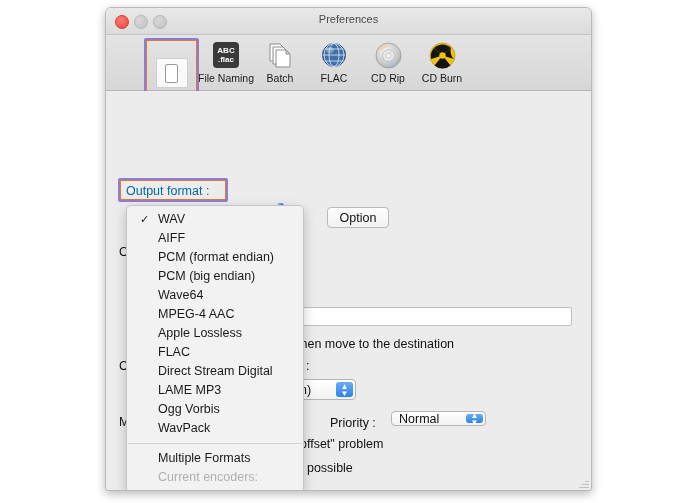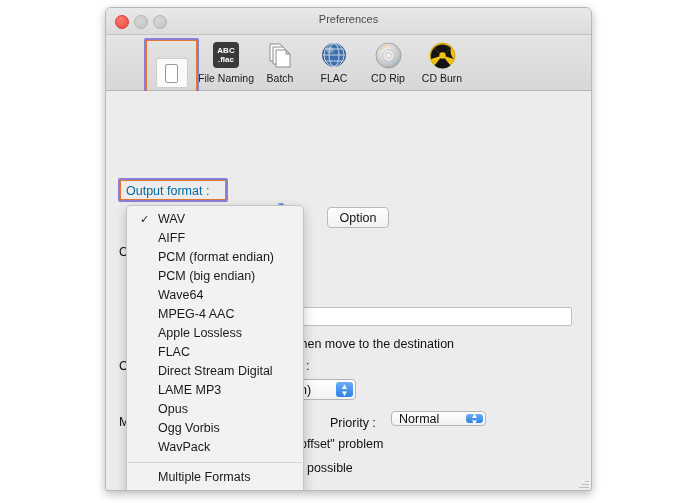--- a/index.html
+++ b/index.html
@@ -444,23 +444,20 @@
       <div class="mi">
         <span>FLAC</span>
       </div>
       <div class="mi">
         <span>Direct Stream Digital</span>
       </div>
       <div class="mi">
         <span>LAME MP3</span>
       </div>
       <div class="mi">
-        <span>Opus</span>
-      </div>
-      <div class="mi">
         <span>Ogg Vorbis</span>
       </div>
       <div class="mi">
         <span>WavPack</span>
       </div>
 
       <div id="menu-sep"></div>
 
       <div class="mi">
         <span>Multiple Formats</span>

